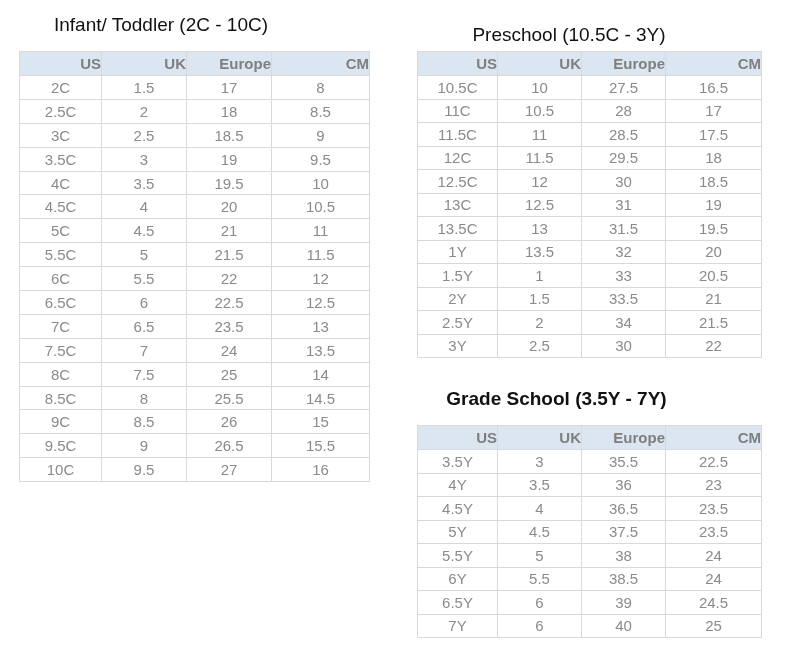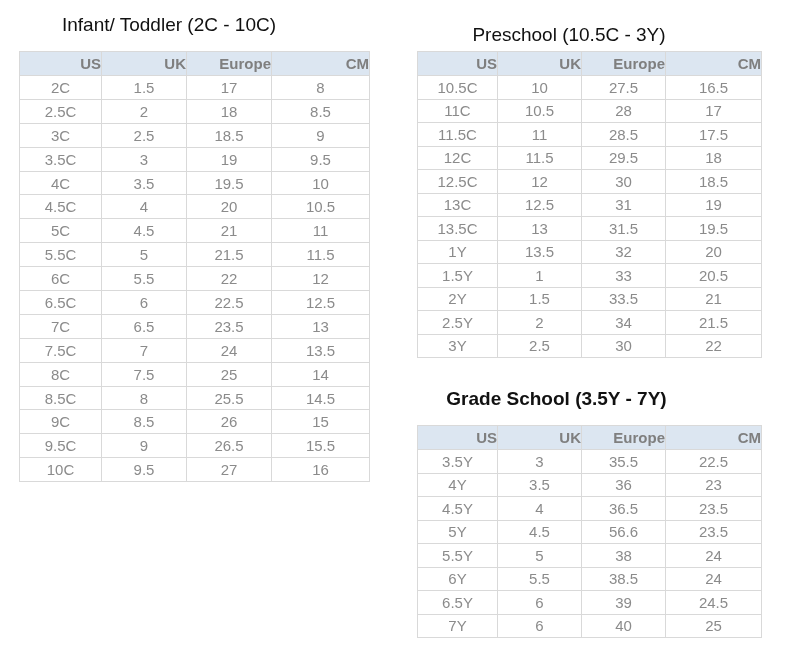--- a/index.html
+++ b/index.html
@@ -19,21 +19,21 @@
     position: absolute;
     margin: 0;
     font-size: 19px;
     font-weight: 400;
     color: var(--title-text, #111111);
     text-align: center;
     box-sizing: border-box;
     white-space: nowrap;
     line-height: 24px;
   }
-  .title-infant   { left: 19px;  top: 13px;  width: 350px; padding-right: 50px; }
+  .title-infant   { left: 11px;  top: 13px;  width: 350px; padding-right: 50px; }
   .title-preschool{ left: 417px; top: 23px;  width: 344px; padding-right: 40px; }
   .title-grade    { left: 417px; top: 387px; width: 344px; padding-right: 65px; font-weight: bold; }
 
   .tbl {
     position: absolute;
     border-collapse: collapse;
     table-layout: fixed;
   }
   .t1 { left: 19px;  top: 51px;  width: 350px; }
   .t2 { left: 417px; top: 51px;  width: 344px; }
@@ -320,21 +320,21 @@
         </tr>
         <tr>
           <td>4.5Y</td>
           <td>4</td>
           <td>36.5</td>
           <td>23.5</td>
         </tr>
         <tr>
           <td>5Y</td>
           <td>4.5</td>
-          <td>56.6</td>
+          <td>37.5</td>
           <td>23.5</td>
         </tr>
         <tr>
           <td>5.5Y</td>
           <td>5</td>
           <td>38</td>
           <td>24</td>
         </tr>
         <tr>
           <td>6Y</td>

